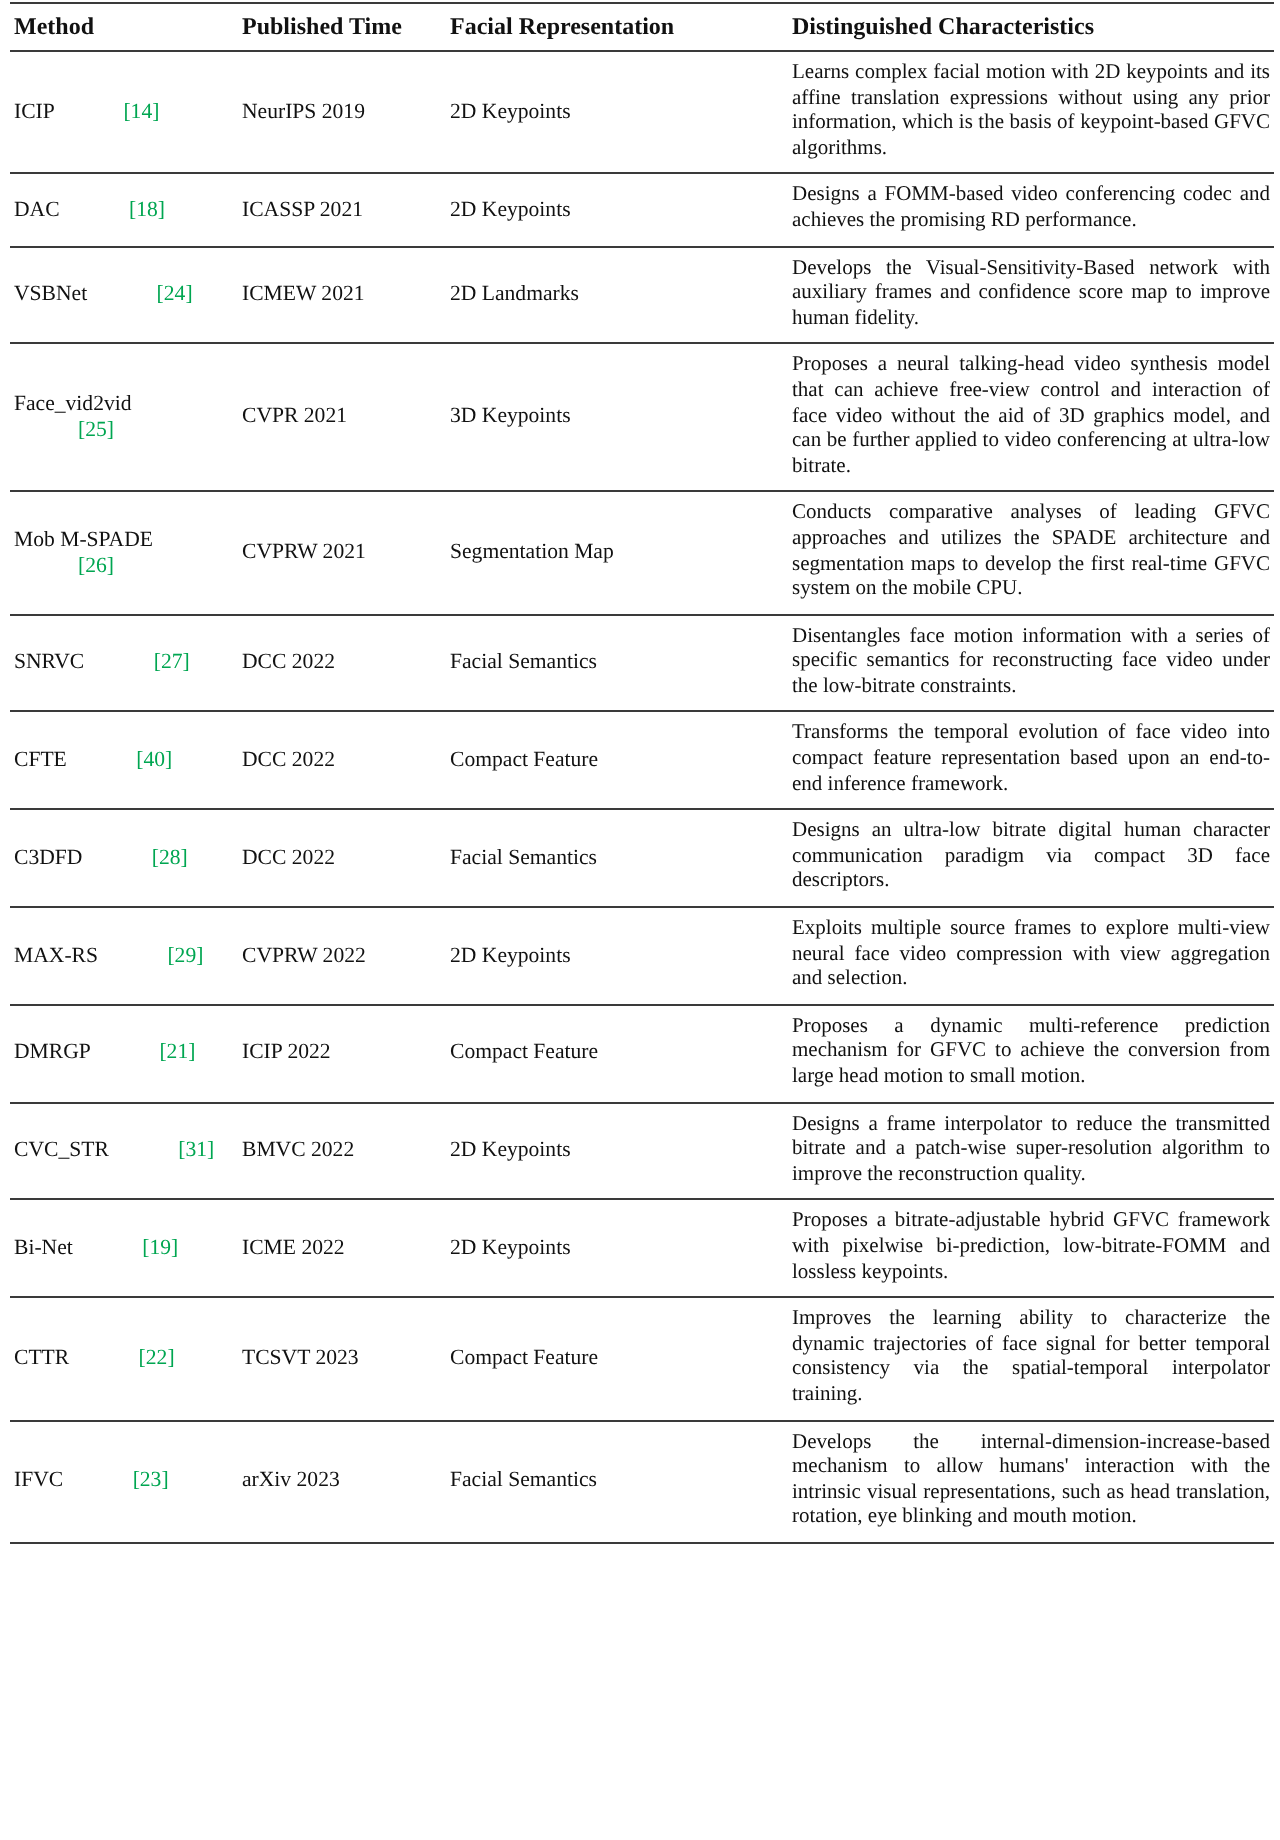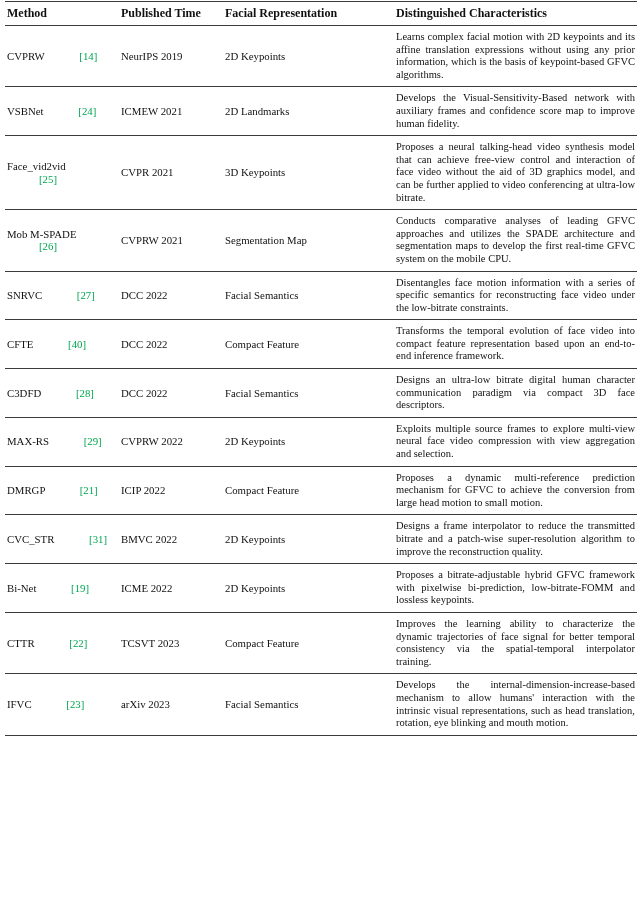--- a/index.html
+++ b/index.html
@@ -69,28 +69,37 @@
       <tr>
         <th>Method</th>
         <th>Published Time</th>
         <th>Facial Representation</th>
         <th>Distinguished Characteristics</th>
       </tr>
     </thead>
     <tbody>
   <tr>
     <td class="c-method">
-      <span>CVPRW</span>
+      <span>ICIP</span>
       <a class="cite">[14]</a>
     </td>
     <td class="c-pub">NeurIPS 2019</td>
     <td class="c-rep">2D Keypoints</td>
     <td class="c-char">Learns complex facial motion with 2D keypoints and its affine translation expressions without using any prior information, which is the basis of keypoint-based GFVC algorithms.</td>
   </tr>
 
+  <tr>
+    <td class="c-method">
+      <span>DAC</span>
+      <a class="cite">[18]</a>
+    </td>
+    <td class="c-pub">ICASSP 2021</td>
+    <td class="c-rep">2D Keypoints</td>
+    <td class="c-char">Designs a FOMM-based video conferencing codec and achieves the promising RD performance.</td>
+  </tr>
 
   <tr>
     <td class="c-method">
       <span>VSBNet</span>
       <a class="cite">[24]</a>
     </td>
     <td class="c-pub">ICMEW 2021</td>
     <td class="c-rep">2D Landmarks</td>
     <td class="c-char">Develops the Visual-Sensitivity-Based network with auxiliary frames and confidence score map to improve human fidelity.</td>
   </tr>

